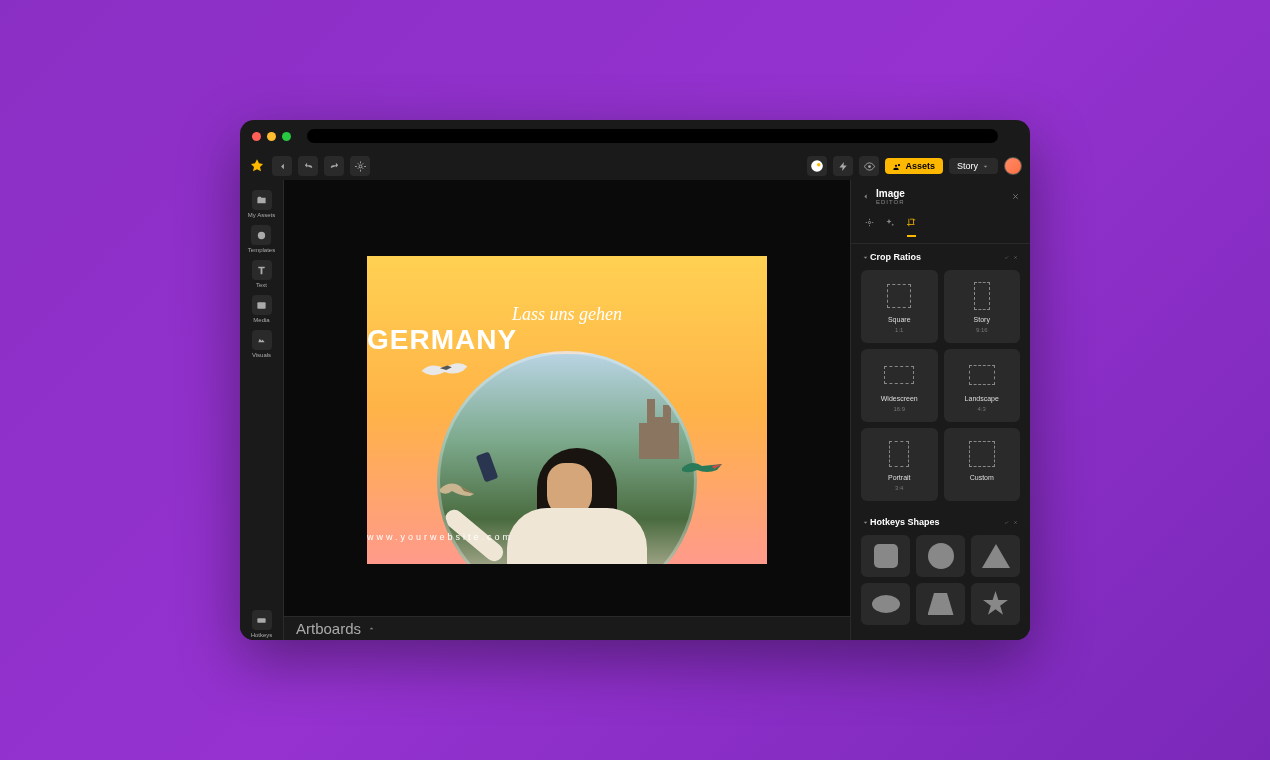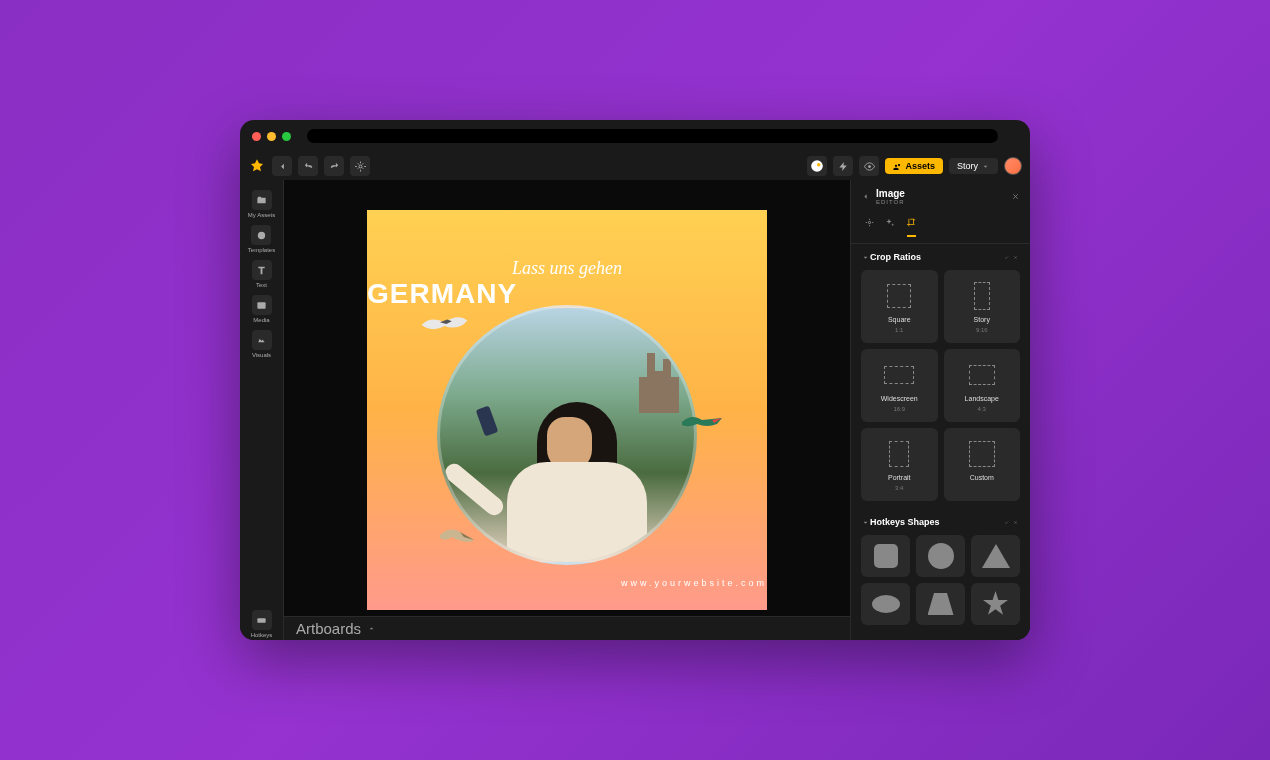--- a/index.html
+++ b/index.html
@@ -16,33 +16,33 @@
 .share-btn{background:#ffb800;color:#000;font-size:9px;font-weight:600;padding:3px 8px;border-radius:4px;display:flex;align-items:center;gap:3px;cursor:pointer}
 .export-btn{background:#2a2a2a;color:#fff;font-size:9px;padding:3px 8px;border-radius:4px;display:flex;align-items:center;gap:3px;cursor:pointer}
 .avatar{width:18px;height:18px;border-radius:50%;background:linear-gradient(135deg,#ff8a65,#ff7043);border:1px solid #555}
 .body{display:flex;height:calc(100% - 60px)}
 .sidebar{width:44px;background:#1a1a1a;display:flex;flex-direction:column;align-items:center;padding-top:8px;gap:3px;border-right:1px solid #2a2a2a}
 .sbitem{display:flex;flex-direction:column;align-items:center;gap:2px;cursor:pointer;padding:2px 0}
 .sbicon{width:20px;height:20px;background:#2a2a2a;border-radius:4px;display:flex;align-items:center;justify-content:center}
 .sblabel{font-size:6px;color:#aaa}
 .sbspacer{flex:1}
 .canvas-area{flex:1;background:#0a0a0a;position:relative;overflow:hidden}
-.canvas-wrap{position:absolute;left:50%;top:50%;transform:translate(-50%,-50%);width:400px;height:400px}
+.canvas-wrap{position:absolute;left:50%;top:50%;transform:translate(-50%,-50%);width:400px;height:308px}
 .canvas{width:100%;height:100%;background:linear-gradient(180deg,#ffd152 0%,#ffb347 50%,#ff9a8b 100%);position:relative;overflow:hidden}
 .script{position:absolute;top:48px;left:0;right:0;text-align:center;color:#fff;font-family:cursive;font-size:18px;font-style:italic}
 .title{position:absolute;top:68px;left:0;right:0;text-align:left;color:#fff;font-weight:800;font-size:28px;letter-spacing:1px}
 .circle{position:absolute;top:95px;left:50%;transform:translateX(-50%);width:260px;height:260px;border-radius:50%;background:linear-gradient(180deg,#b8d4e3 0%,#7ba88a 35%,#4a6b3f 65%,#e8d5c4 100%);border:3px solid rgba(255,255,255,.3);overflow:hidden}
 .person{position:absolute;bottom:0;left:40%;transform:translateX(-50%);width:180px;height:200px}
 .hair{position:absolute;top:40px;left:85px;width:80px;height:110px;background:#1a1410;border-radius:40px 40px 20px 30px}
 .face{position:absolute;top:55px;left:95px;width:45px;height:55px;background:#d4a67a;border-radius:20px 22px 25px 25px}
 .coat{position:absolute;bottom:0;left:55px;width:140px;height:100px;background:#f0e6d6;border-radius:40px 40px 0 0}
 .arm{position:absolute;top:80px;left:40px;width:18px;height:70px;background:#f0e6d6;border-radius:10px;transform:rotate(-50deg);transform-origin:bottom}
 .phone{position:absolute;top:45px;left:28px;width:14px;height:28px;background:#2a3550;border-radius:3px;transform:rotate(-20deg)}
 .castle{position:absolute;top:45px;right:15px;width:40px;height:60px;background:#8a7560;clip-path:polygon(0 100%,0 40%,20% 40%,20% 0,40% 0,40% 30%,60% 30%,60% 10%,80% 10%,80% 40%,100% 40%,100% 100%)}
-.url{position:absolute;bottom:22px;left:0;right:0;text-align:right;color:#fff;font-size:9px;letter-spacing:3px}
+.url{position:absolute;bottom:22px;left:0;right:0;text-align:left;color:#fff;font-size:9px;letter-spacing:3px}
 .bird{position:absolute}
 .bird1{top:100px;left:50px;width:55px;height:30px}
 .bird2{top:200px;right:40px;width:50px;height:25px}
 .bird3{bottom:60px;left:65px;width:50px;height:30px}
 .bottombar{position:absolute;bottom:0;left:0;right:0;height:24px;background:#1a1a1a;border-top:1px solid #2a2a2a;display:flex;align-items:center;padding:0 12px;gap:6px}
 .bblabel{font-size:15px;color:#aaa}
 .panel{width:180px;background:#1a1a1a;border-left:1px solid #2a2a2a;display:flex;flex-direction:column;overflow:hidden}
 .phead{display:flex;align-items:center;padding:8px 10px;gap:6px}
 .back{cursor:pointer}
 .phead-text{flex:1}

